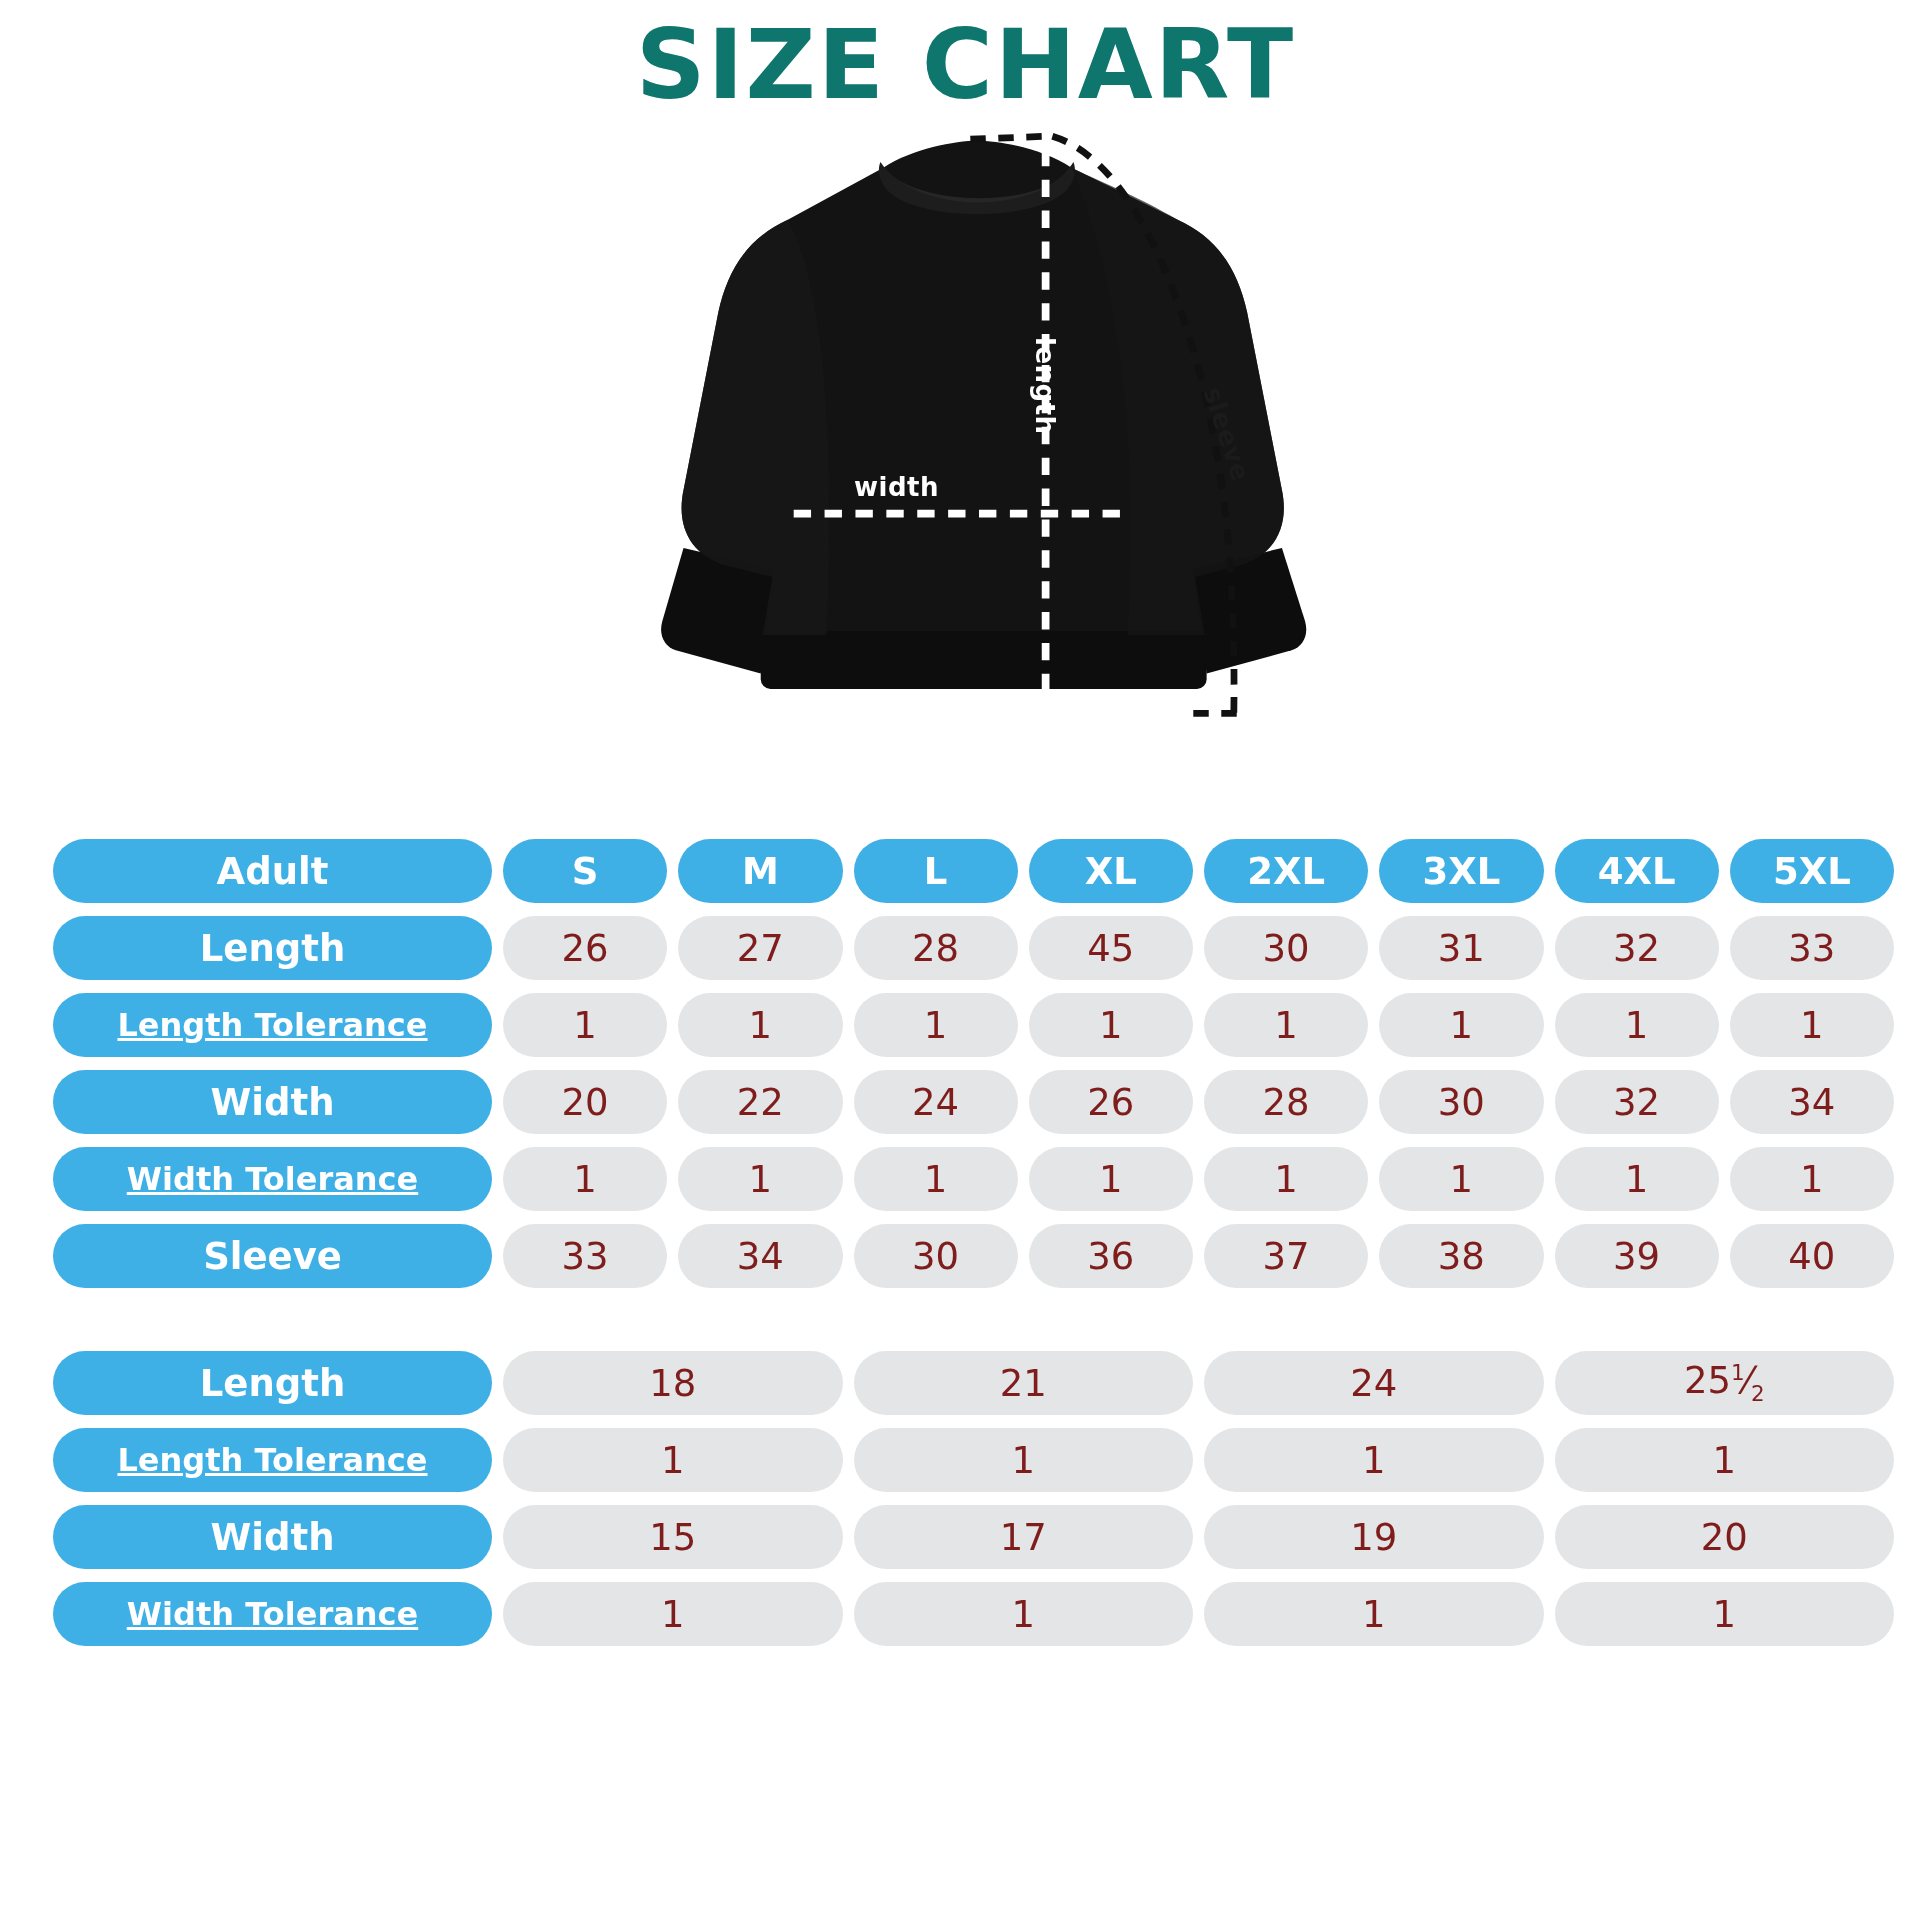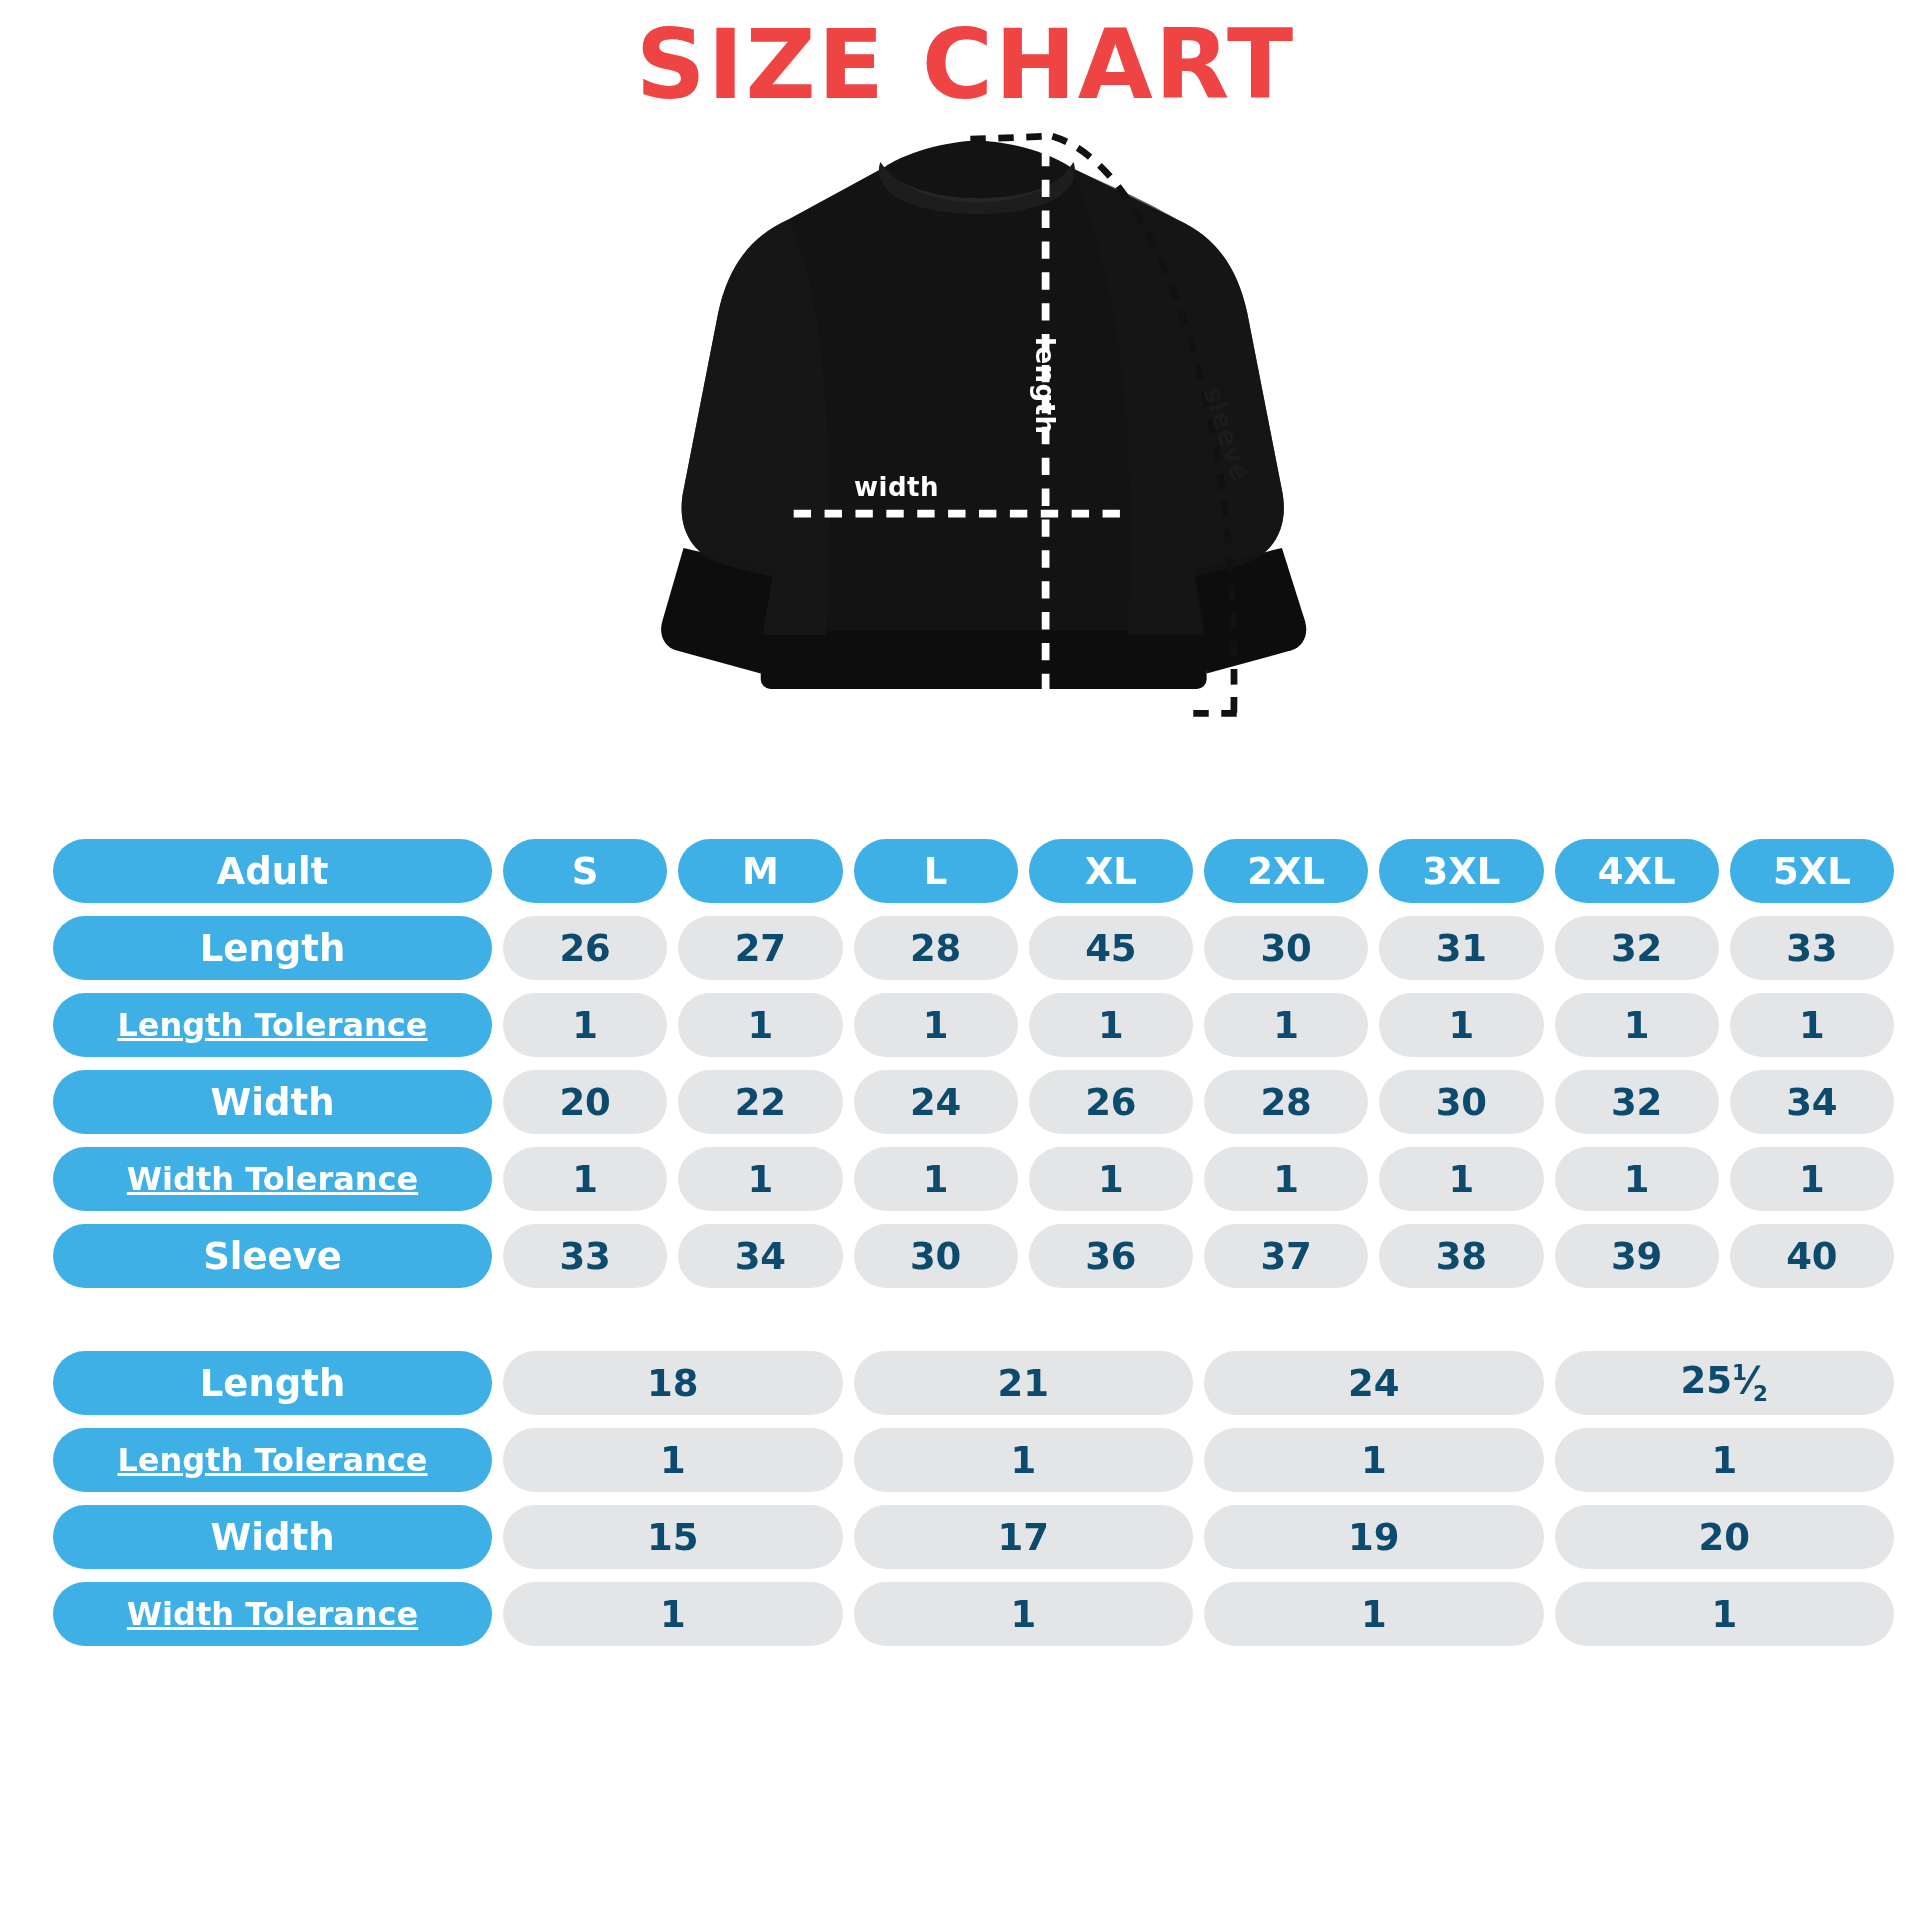--- a/index.html
+++ b/index.html
@@ -20,21 +20,21 @@
     box-sizing: border-box;
   }
 
   
   .title {
     text-align: center;
     font-family: "DejaVu Sans", sans-serif;
     font-weight: 900;
     font-size: 97px;
     letter-spacing: 1.9px;
-    color: #ef4444;
+    color: #0f766e;
     padding-top: 13.5px;
     line-height: 1.05;
   }
 
   
   .garment-area {
     position: relative;
     width: 1931px;
     height: 666px;
   }
@@ -115,22 +115,22 @@
     color: #ffffff;
     font-weight: bold;
     font-size: 37px;
   }
   td.rowlabel.small {
     font-size: 32px;
     text-decoration: underline;
   }
   td.val {
     background: #e3e5e7;
-    color: #0c4a6e;
-    font-weight: bold;
+    color: #7f1d1d;
+    font-weight: normal;
     font-size: 37px;
   }
   sup.frac {
     font-size: 0.58em;
     vertical-align: super;
   }
   .frac-wrap { white-space: nowrap; }
 </style>
 </head>
 <body>

